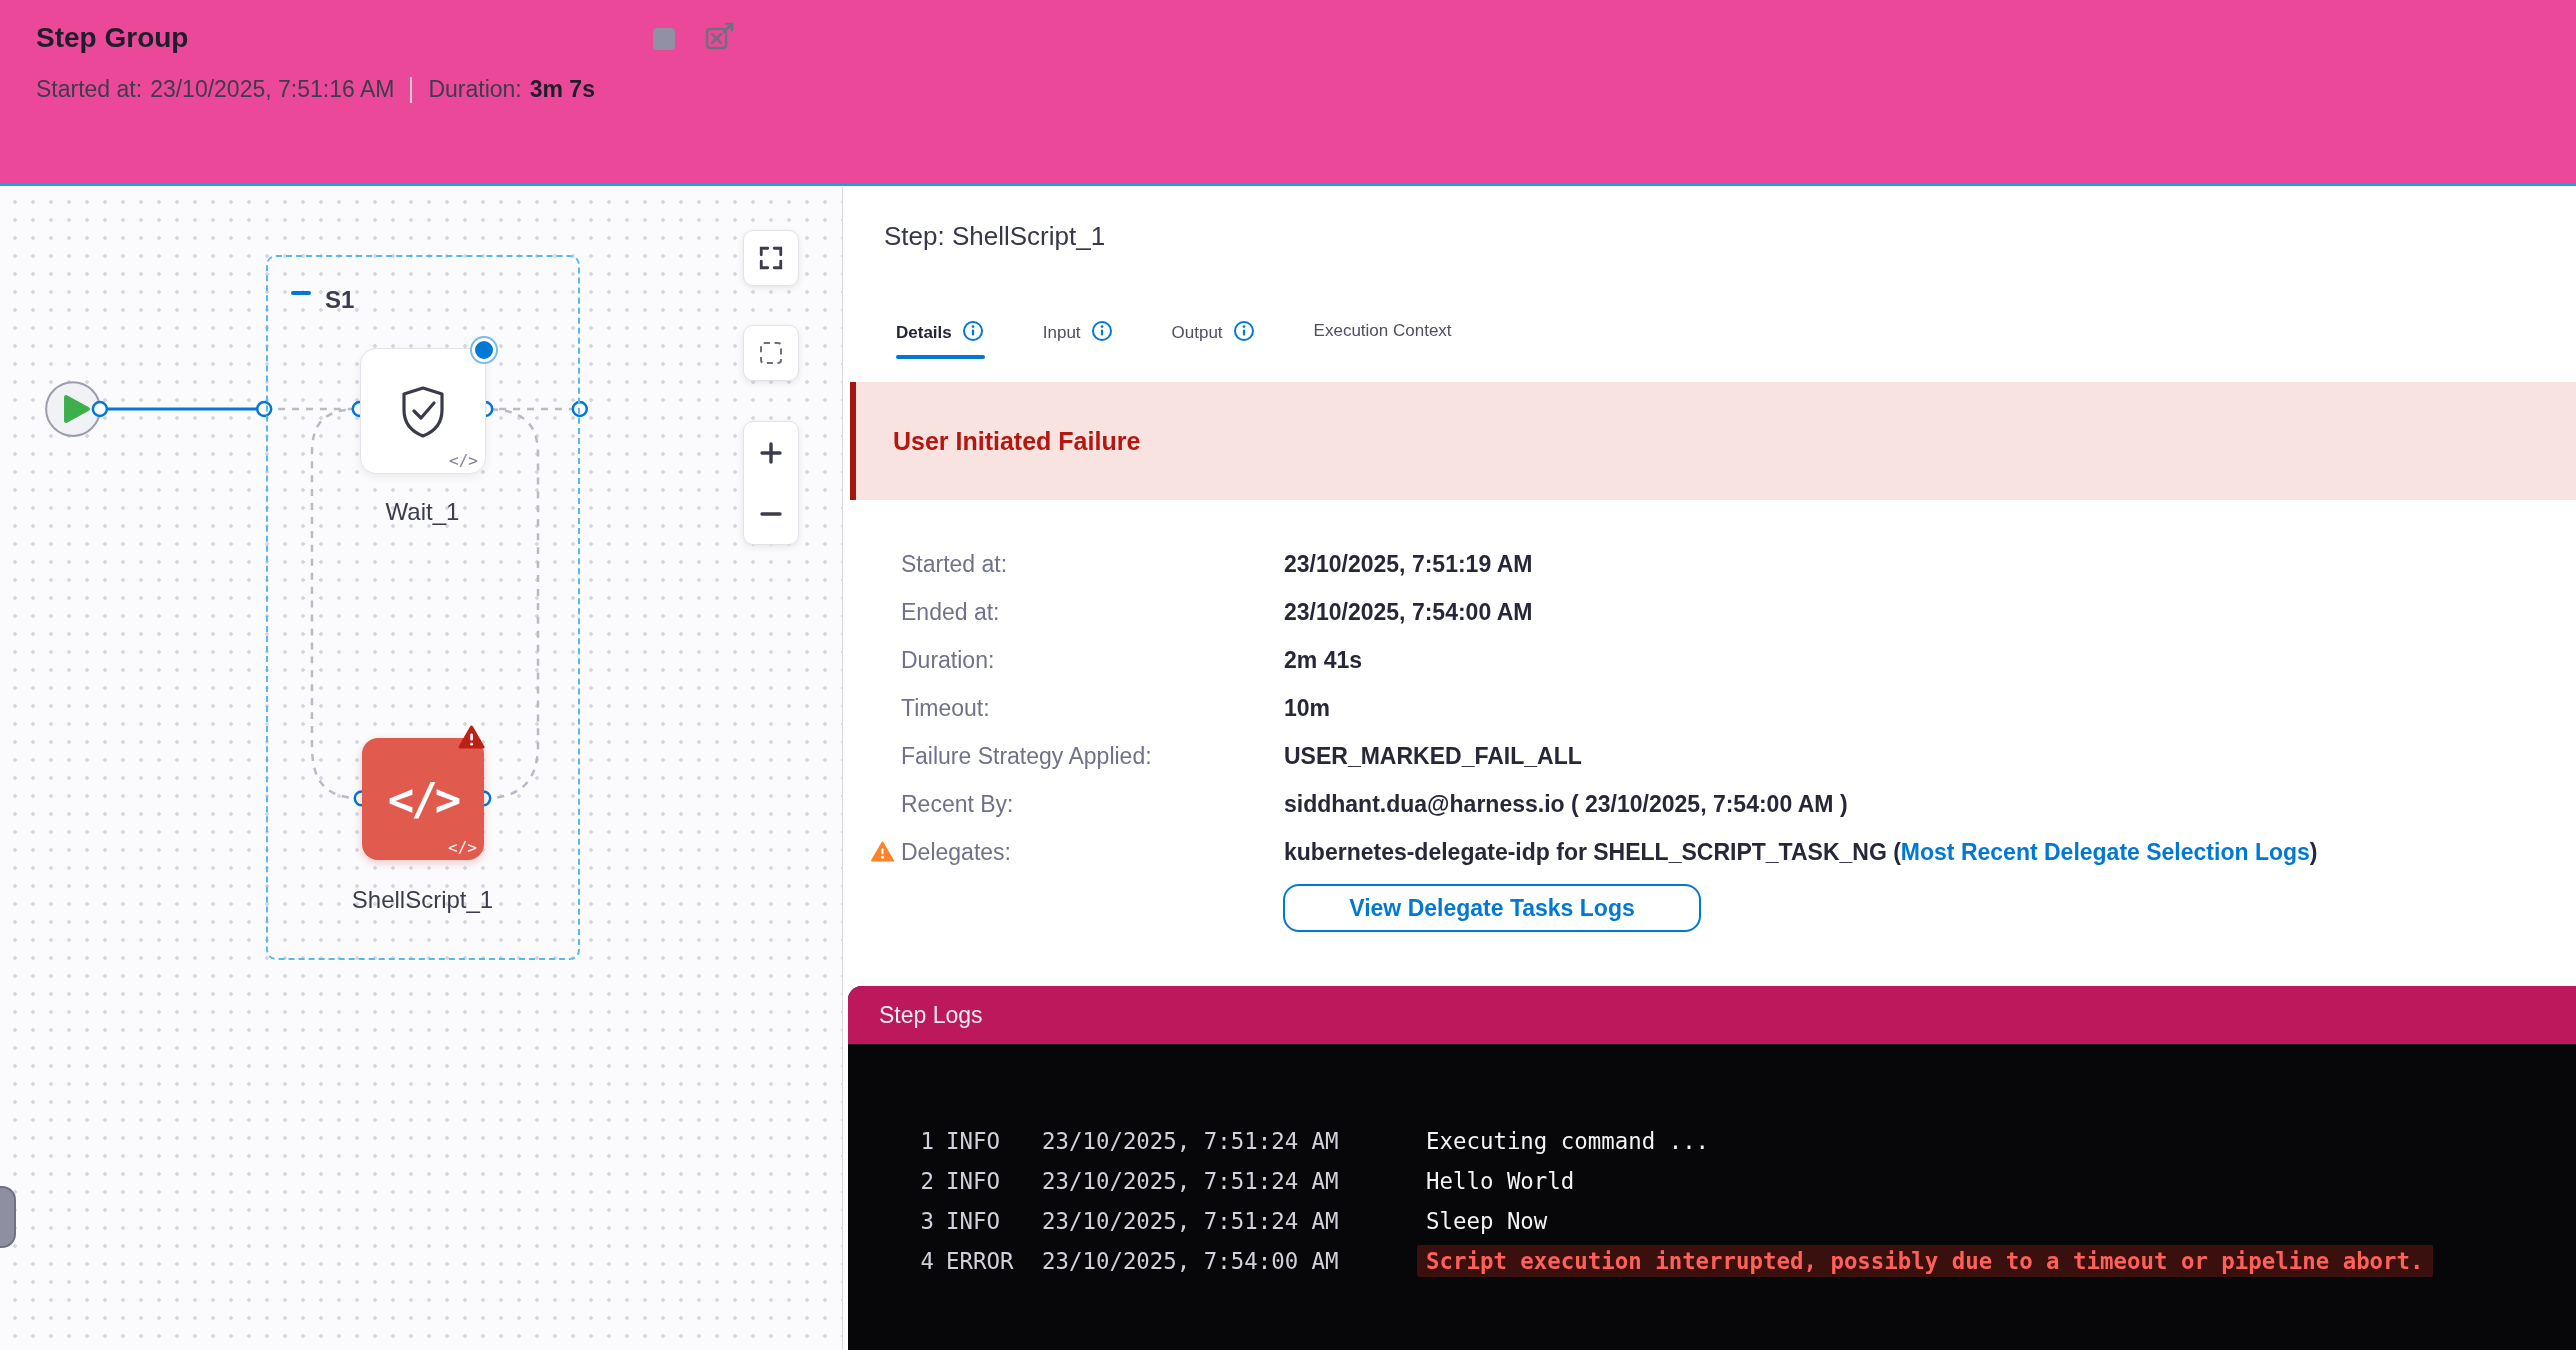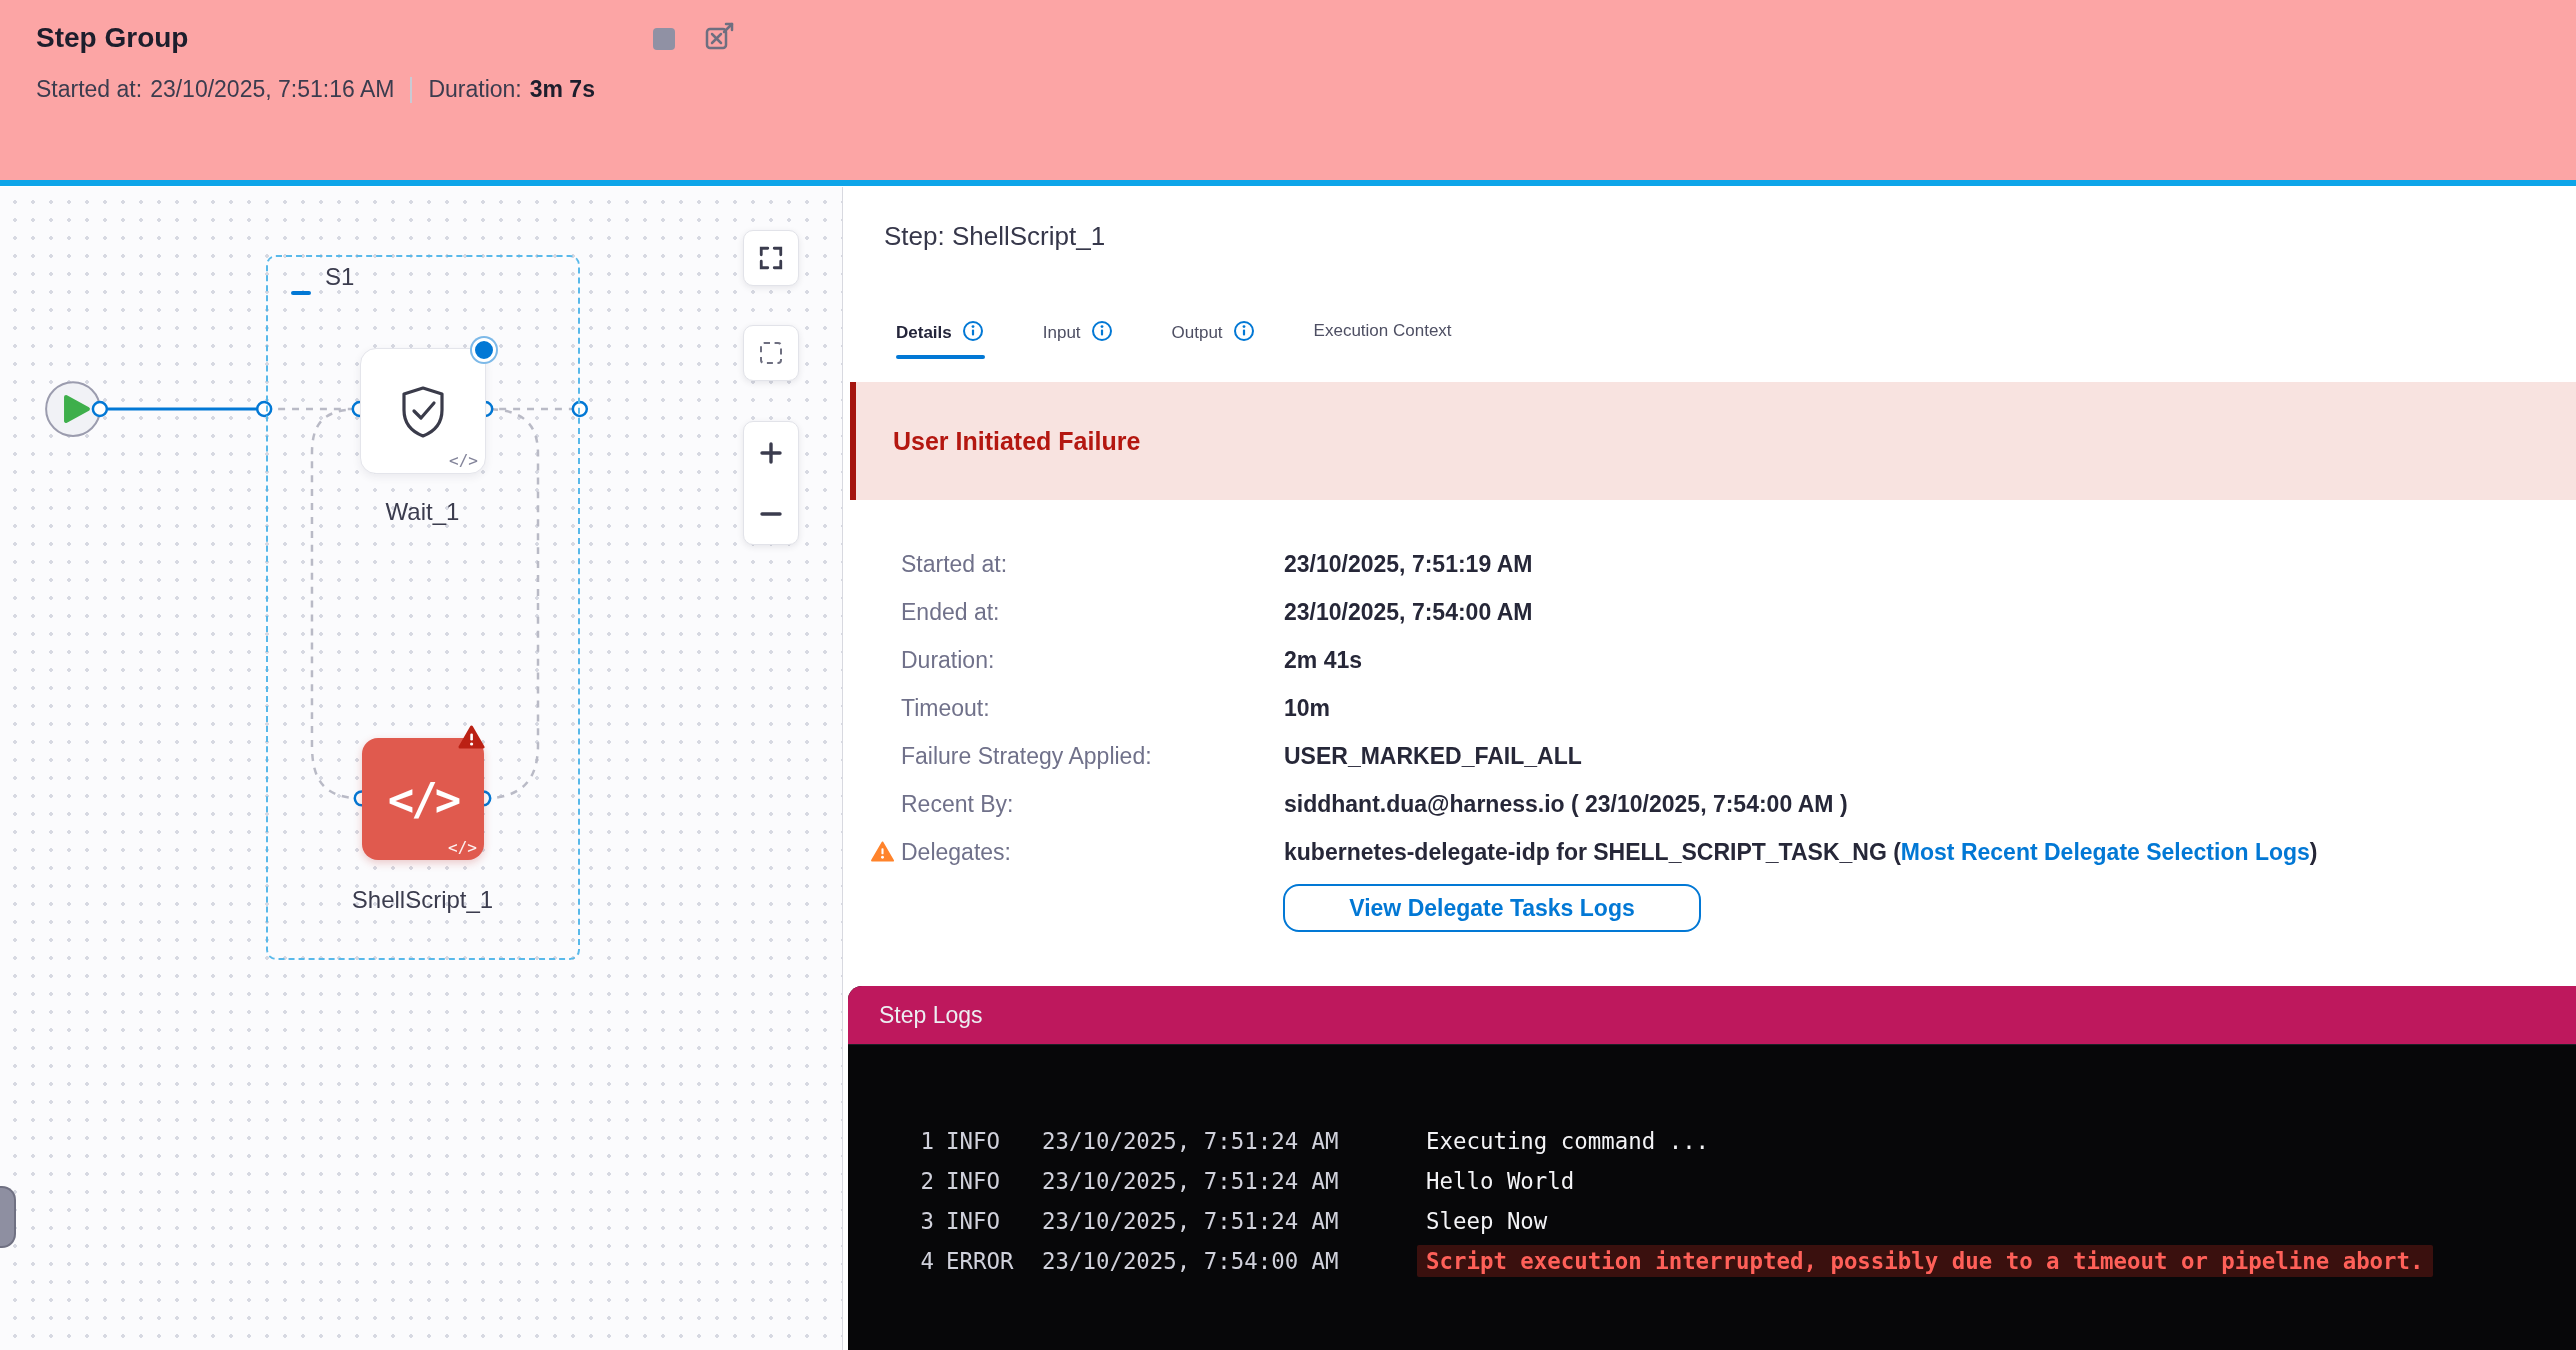--- a/index.html
+++ b/index.html
@@ -1,21 +1,21 @@
 <!DOCTYPE html>
 <html><head>
 <meta charset="utf-8">
 <style>
   * { margin:0; padding:0; box-sizing:border-box; }
   html,body { width:2576px; height:1351px; background:#fff; overflow:hidden;
               font-family:"Liberation Sans", sans-serif; }
 
   
   #header { position:absolute; left:0; top:0; width:2576px; height:186px;
-            background:#fca5a5; border-bottom:6px solid #0ea5e9; z-index:5; }
+            background:#ec4899; border-bottom:3px solid #0ea5e9; z-index:5; }
   #page-title { position:absolute; left:36px; top:22px; font-size:28px; font-weight:700; color:#1d1e2c; }
   #hdr-icon-square { position:absolute; left:653px; top:28px; width:22px; height:22px;
                      background:#9091a4; border-radius:4px; }
   #hdr-icon-abort { position:absolute; left:701px; top:18px; width:38px; height:38px; }
   #header-meta { position:absolute; left:36px; top:76px; display:flex; align-items:center;
                  font-size:23px; color:#3b3c4e; }
   #header-meta .sep { width:2px; height:26px; background:#c9cad4; margin:0 16px; }
   #header-meta .lbl { margin-right:8px; }
   #header-meta .bold { font-weight:700; color:#1d1e2c; }
 
@@ -23,21 +23,21 @@
   #canvas { position:absolute; left:0; top:187px; width:843px; height:1163px;
             background:#fbfbfd; border-right:1px solid #d8d9e0;
             background-image: radial-gradient(circle, #d7d9e2 1.7px, transparent 1.9px);
             background-size: 18px 18px; background-position: 6px 6px; }
   #edges { position:absolute; left:0; top:0; }
 
   #step-group-box { position:absolute; left:266px; top:68px; width:314px; height:705px;
                     border:2px dashed #59b9ea; border-radius:10px; }
   #group-minus { position:absolute; left:291px; top:104px; width:20px; height:4px;
                  background:#0278d5; border-radius:2px; }
-  #group-label { position:absolute; left:325px; top:76px; font-size:24px; color:#3b3c4e; }
+  #group-label { position:absolute; left:325px; top:99px; font-size:24px; color:#3b3c4e;font-weight:bold; }
 
   .node-label { position:absolute; width:199px; text-align:center; font-size:24px; color:#3b3c4e; }
 
   #wait-node { position:absolute; left:360px; top:161px; width:126px; height:126px;
                background:#fff; border:1px solid #e4e5eb; border-radius:16px;
                box-shadow:0 3px 8px rgba(40,41,61,.08);
                display:flex; align-items:center; justify-content:center; }
   #wait-status-dot { position:absolute; right:-11px; top:-11px; width:24px; height:24px;
                      background:#0278d5; border-radius:50%; border:3px solid #fff;
                      box-shadow:0 0 0 2px #7db9e8; }

